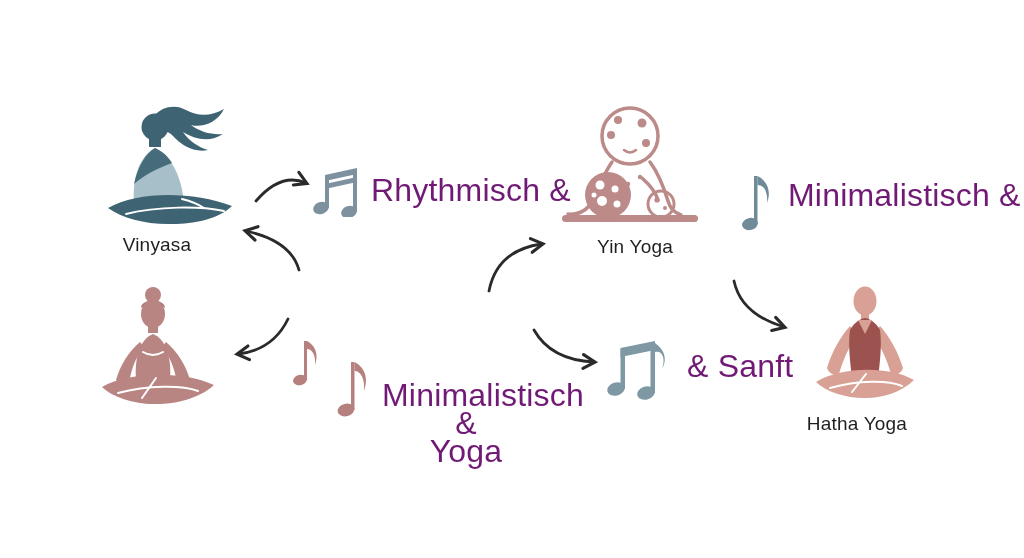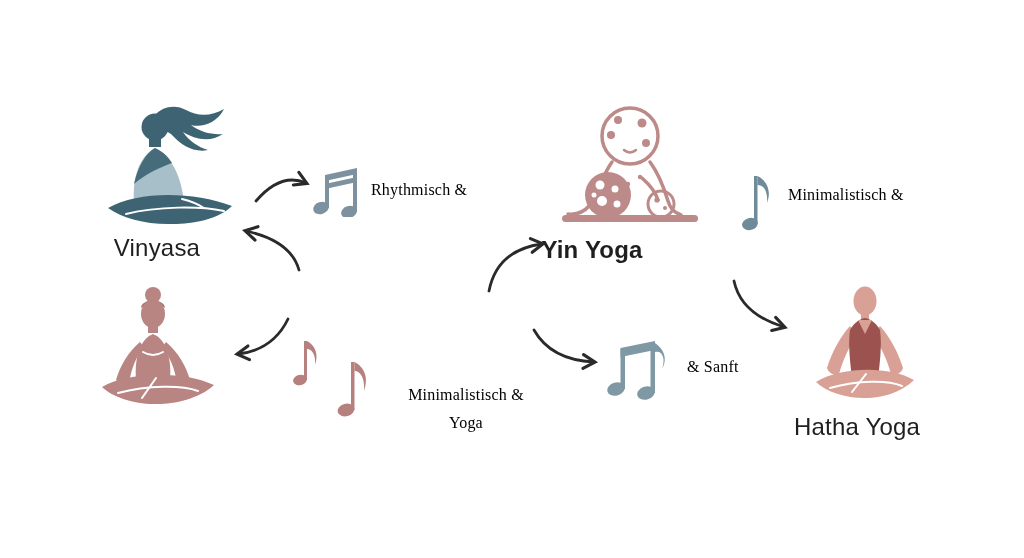--- a/index.html
+++ b/index.html
@@ -1,20 +1,20 @@
 <!DOCTYPE html>
 <html><head>
 <meta charset="utf-8">
 <style>
   html,body{margin:0;padding:0;background:#ffffff;}
   body{font-family:"Liberation Sans", sans-serif;}
   .canvas{position:relative;width:1024px;height:558px;background:#ffffff;overflow:hidden;}
   .abs{position:absolute;}
-  .node-label{color:#1f1f1f;font-size:24px;text-align:center;letter-spacing:0.2px;}
-  .annot{color:#000000;font-size:16px;line-height:28px;letter-spacing:0.2px;font-family:Liberation Serif, serif;}
+  .node-label{color:#1f1f1f;font-size:19px;text-align:center;letter-spacing:0.2px;}
+  .annot{color:#701a75;font-size:32px;line-height:28px;letter-spacing:0.2px;}
   .annot .line{display:block;}
   .annot.centered{text-align:center;}
   svg{display:block;}
   .arrows{position:absolute;left:0;top:0;width:1024px;height:558px;pointer-events:none;}
 </style>
 </head>
 <body>
 
 <div class="canvas">
 
@@ -47,21 +47,21 @@
     <circle cx="52" cy="95" r="23" fill="#bc8a88"></circle>
     <circle cx="44" cy="85" r="4.5" fill="#ffffff"></circle>
     <circle cx="59" cy="89" r="3.5" fill="#ffffff"></circle>
     <circle cx="46" cy="101" r="5" fill="#ffffff"></circle>
     <circle cx="61" cy="104" r="3.5" fill="#ffffff"></circle>
     <circle cx="38" cy="95" r="2.5" fill="#ffffff"></circle>
     <circle cx="105" cy="104" r="13" fill="none" stroke="#bc8a88" stroke-width="3"></circle>
     <circle cx="101" cy="100" r="2.6" fill="#bc8a88"></circle>
     <circle cx="109" cy="108" r="2" fill="#bc8a88"></circle>
   </svg>
-  <div class="abs node-label" style="left:517px;top:236px;width:150px;font-weight:bold;">Yin Yoga</div>
+  <div class="abs node-label" style="left:560px;top:236px;width:150px;">Yin Yoga</div>
 
   <svg class="abs" style="left:96px;top:286px;" width="126" height="126" viewBox="0 0 126 126">
     <circle cx="57" cy="9" r="8" fill="#b98583"></circle>
     <path d="M45 22 C45 12 69 12 69 22 C63 17 51 17 45 22 Z" fill="#a87573"></path>
     <ellipse cx="57" cy="28" rx="12" ry="14" fill="#b98583"></ellipse>
     <rect x="52" y="39" width="10" height="8" fill="#b98583"></rect>
     <path d="M40 94 C38 68 46 52 57 48 C68 52 76 68 74 94 Z" fill="#b98583"></path>
     <path d="M44 56 C32 66 24 80 20 94 C24 98 29 99 33 97 C35 84 40 70 48 61 Z" fill="#b98583"></path>
     <path d="M70 56 C82 66 90 80 94 94 C90 98 85 99 81 97 C79 84 74 70 66 61 Z" fill="#b98583"></path>
     <path d="M6 101 C34 85 88 85 118 99 C102 114 74 119 57 118 C38 118 16 111 6 101 Z" fill="#b98583"></path>

